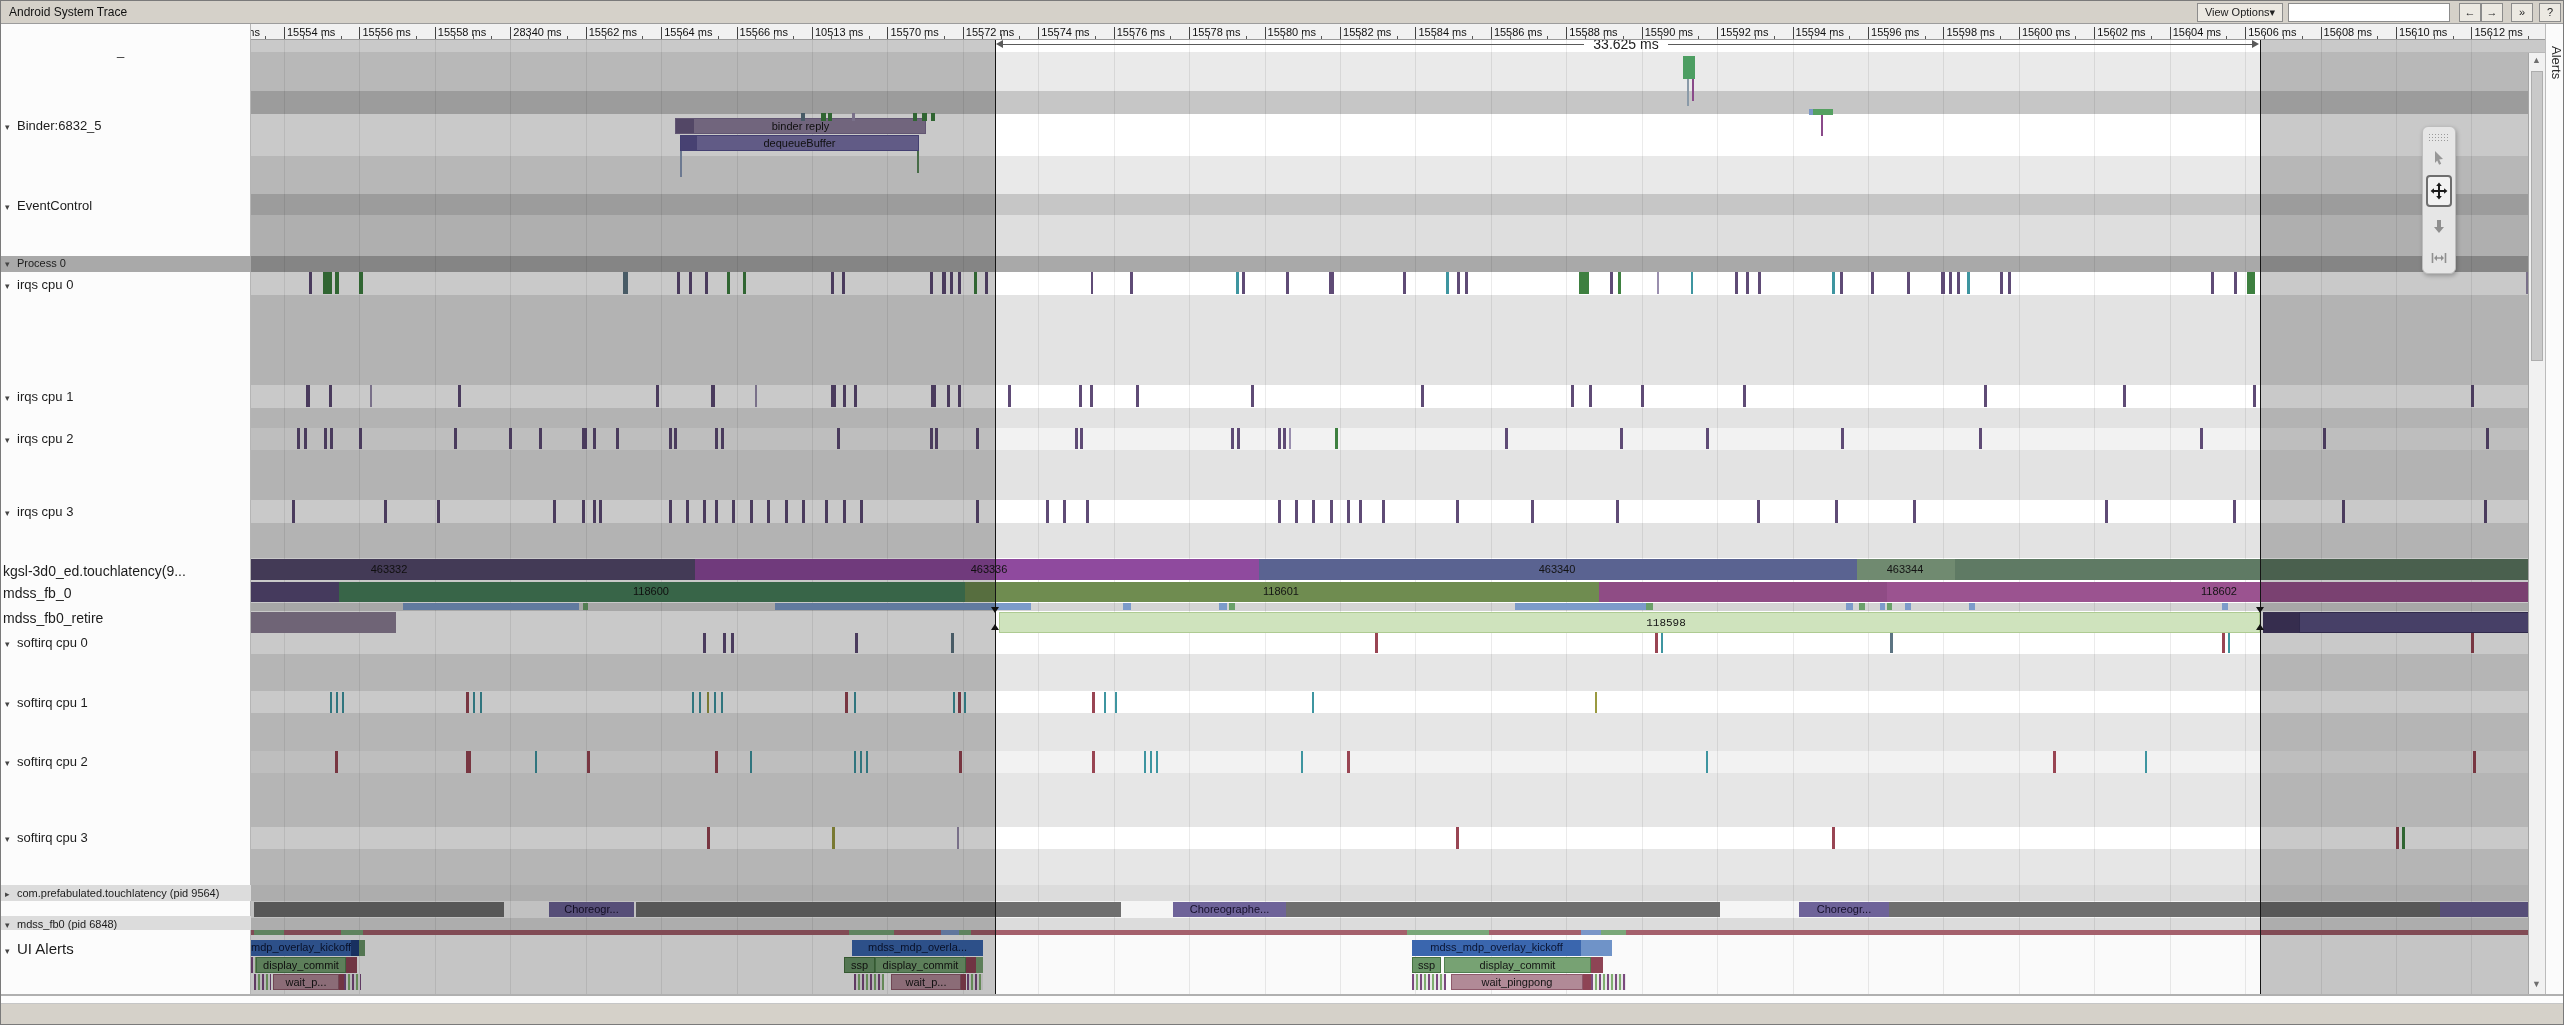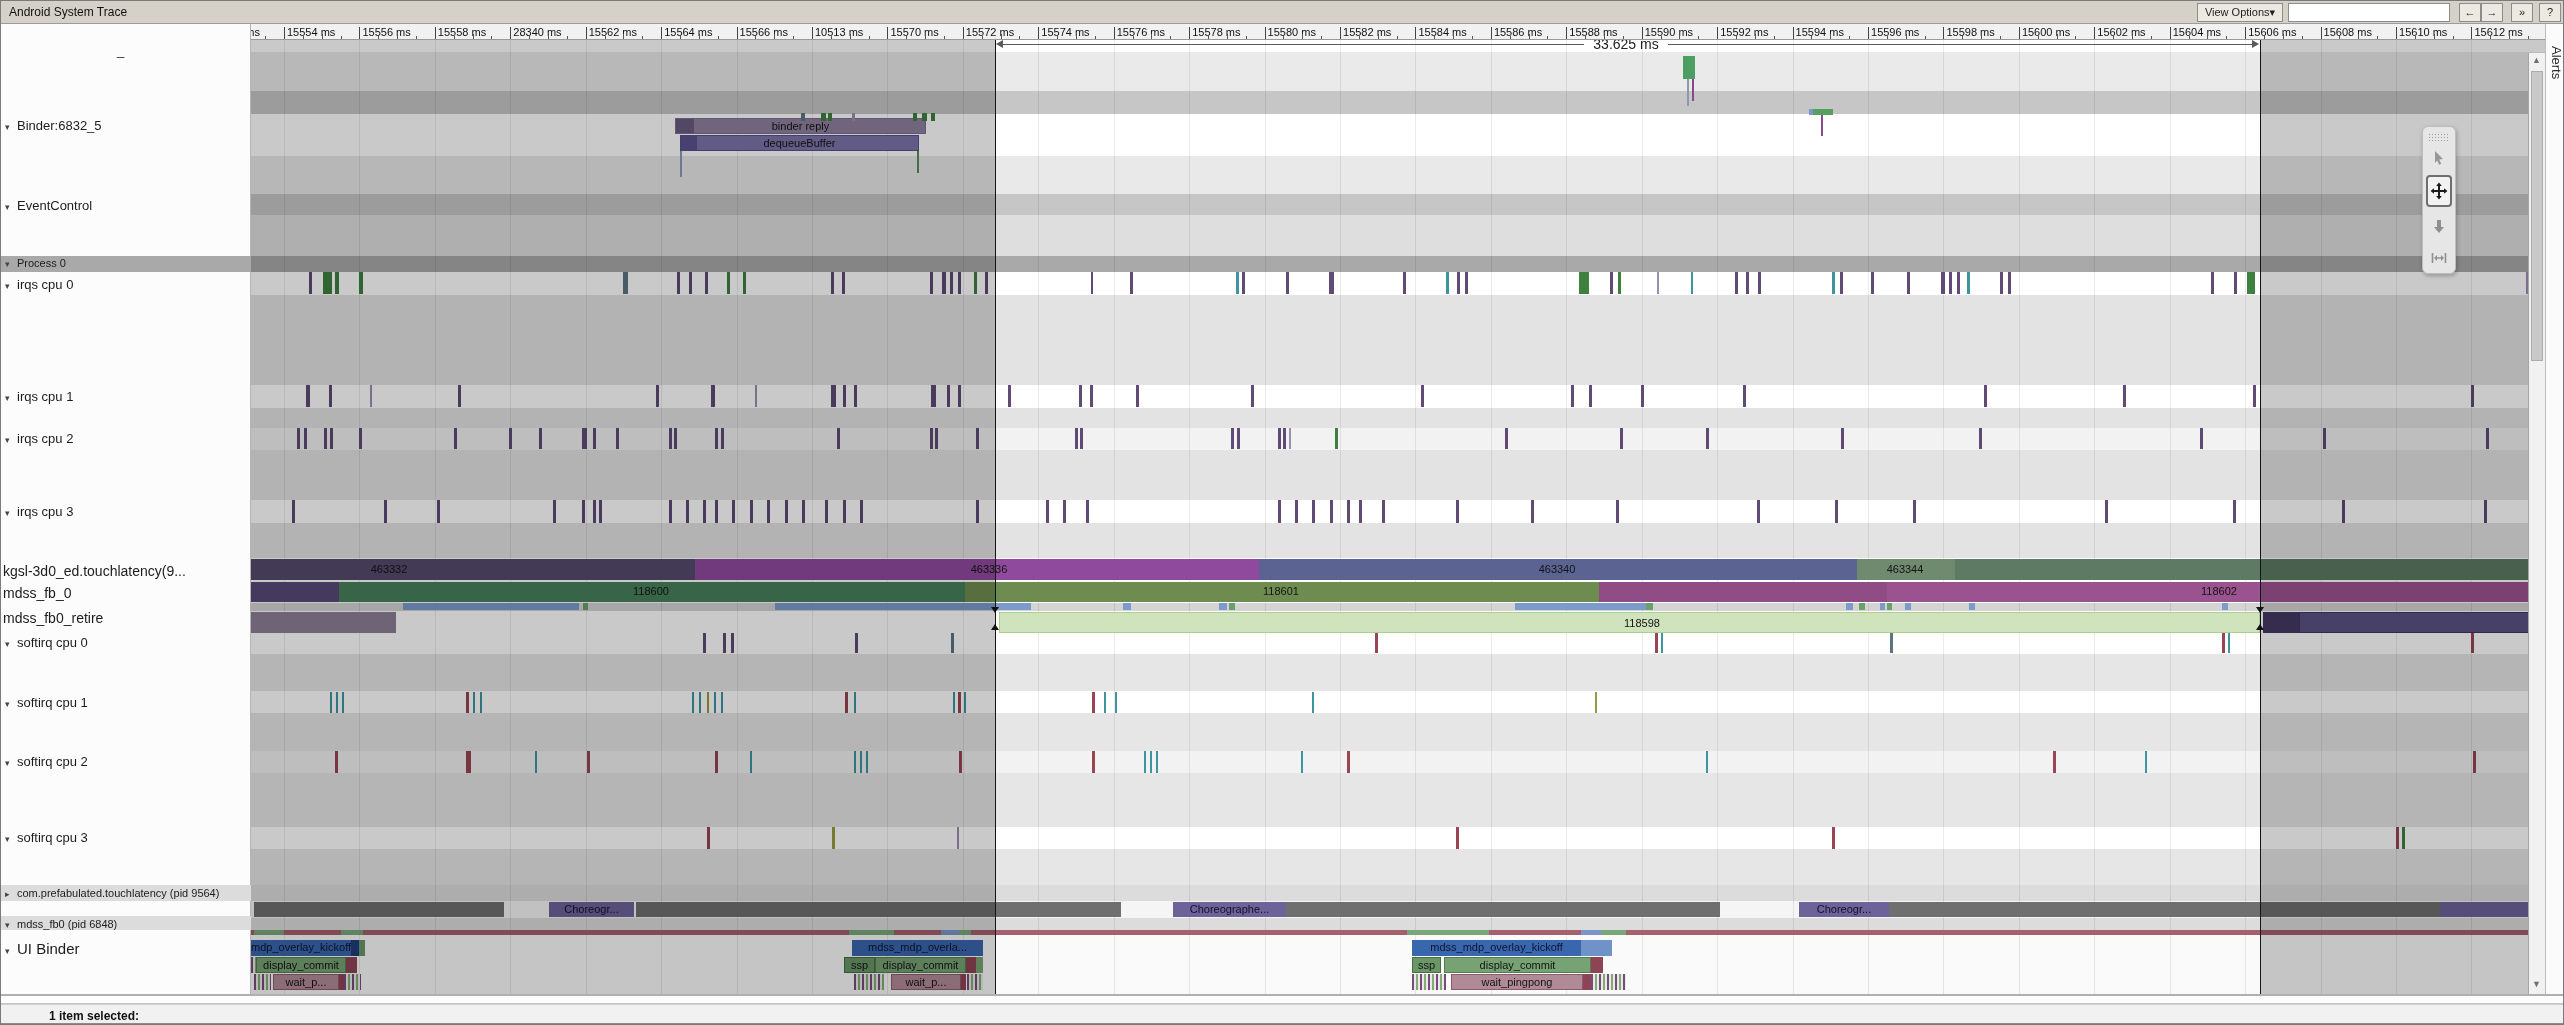--- a/index.html
+++ b/index.html
@@ -319,21 +319,21 @@
       <div style="left: 1395px; top: 579px; width: 7px; height: 7px; overflow: hidden; font: 11px / 6px &quot;Liberation Sans&quot;, sans-serif; color: rgb(20, 20, 20); text-align: center; white-space: nowrap; position: absolute; background: rgb(106, 160, 106);"></div>
       <div style="left: 1595px; top: 579px; width: 7px; height: 7px; overflow: hidden; font: 11px / 6px &quot;Liberation Sans&quot;, sans-serif; color: rgb(20, 20, 20); text-align: center; white-space: nowrap; position: absolute; background: rgb(124, 155, 202);"></div>
       <div style="left: 1608px; top: 579px; width: 6px; height: 7px; overflow: hidden; font: 11px / 6px &quot;Liberation Sans&quot;, sans-serif; color: rgb(20, 20, 20); text-align: center; white-space: nowrap; position: absolute; background: rgb(106, 160, 106);"></div>
       <div style="left: 1629px; top: 579px; width: 5px; height: 7px; overflow: hidden; font: 11px / 6px &quot;Liberation Sans&quot;, sans-serif; color: rgb(20, 20, 20); text-align: center; white-space: nowrap; position: absolute; background: rgb(124, 155, 202);"></div>
       <div style="left: 1636px; top: 579px; width: 5px; height: 7px; overflow: hidden; font: 11px / 6px &quot;Liberation Sans&quot;, sans-serif; color: rgb(20, 20, 20); text-align: center; white-space: nowrap; position: absolute; background: rgb(106, 160, 106);"></div>
       <div style="left: 1654px; top: 579px; width: 6px; height: 7px; overflow: hidden; font: 11px / 6px &quot;Liberation Sans&quot;, sans-serif; color: rgb(20, 20, 20); text-align: center; white-space: nowrap; position: absolute; background: rgb(124, 155, 202);"></div>
       <div style="left: 1718px; top: 579px; width: 6px; height: 7px; overflow: hidden; font: 11px / 6px &quot;Liberation Sans&quot;, sans-serif; color: rgb(20, 20, 20); text-align: center; white-space: nowrap; position: absolute; background: rgb(124, 155, 202);"></div>
       <div style="left: 1971px; top: 579px; width: 6px; height: 7px; overflow: hidden; font: 11px / 6px &quot;Liberation Sans&quot;, sans-serif; color: rgb(20, 20, 20); text-align: center; white-space: nowrap; position: absolute; background: rgb(124, 155, 202);"></div>
       <div style="left: 0px; top: 588px; width: 145px; height: 21px; overflow: hidden; font: 11px / 20px &quot;Liberation Sans&quot;, sans-serif; color: rgb(20, 20, 20); text-align: center; white-space: nowrap; position: absolute; background: rgb(141, 127, 150);"></div>
       <div style="left: 748px; top: 588px; width: 1261px; height: 21px; overflow: hidden; font: 11px / 20px &quot;Liberation Sans&quot;, sans-serif; color: rgb(20, 20, 20); text-align: center; white-space: nowrap; position: absolute; background: rgb(207, 227, 189); border: 1px solid rgb(174, 203, 146);">
-        <span style="position: absolute; left: 642px; transform: translateX(-50%);">118598</span>
+        <span style="position: absolute; left: 666px; transform: translateX(-50%); font-family: Liberation Mono, monospace;">118598</span>
       </div>
       <div style="left: 2012px; top: 588px; width: 36px; height: 21px; overflow: hidden; font: 11px / 20px &quot;Liberation Sans&quot;, sans-serif; color: rgb(20, 20, 20); text-align: center; white-space: nowrap; position: absolute; background: rgb(69, 58, 99);"></div>
       <div style="left: 2048px; top: 588px; width: 242px; height: 21px; overflow: hidden; font: 11px / 20px &quot;Liberation Sans&quot;, sans-serif; color: rgb(20, 20, 20); text-align: center; white-space: nowrap; position: absolute; background: rgb(91, 82, 131); border: 1px solid rgb(61, 52, 96);"></div>
       <div style="left: 3px; top: 878px; width: 250px; height: 15px; overflow: hidden; font: 11px / 14px &quot;Liberation Sans&quot;, sans-serif; color: rgb(20, 20, 20); text-align: center; white-space: nowrap; position: absolute; background: rgb(111, 111, 111);"></div>
       <div style="left: 298px; top: 878px; width: 85px; height: 15px; overflow: hidden; font: 11px / 14px &quot;Liberation Sans&quot;, sans-serif; color: rgb(21, 16, 42); text-align: center; white-space: nowrap; position: absolute; background: rgb(110, 99, 153);"><span>Choreogr...</span></div>
       <div style="left: 385px; top: 878px; width: 485px; height: 15px; overflow: hidden; font: 11px / 14px &quot;Liberation Sans&quot;, sans-serif; color: rgb(20, 20, 20); text-align: center; white-space: nowrap; position: absolute; background: rgb(111, 111, 111);"></div>
       <div style="left: 922px; top: 878px; width: 113px; height: 15px; overflow: hidden; font: 11px / 14px &quot;Liberation Sans&quot;, sans-serif; color: rgb(21, 16, 42); text-align: center; white-space: nowrap; position: absolute; background: rgb(110, 99, 153);"><span>Choreographe...</span></div>
       <div style="left: 1035px; top: 878px; width: 434px; height: 15px; overflow: hidden; font: 11px / 14px &quot;Liberation Sans&quot;, sans-serif; color: rgb(20, 20, 20); text-align: center; white-space: nowrap; position: absolute; background: rgb(111, 111, 111);"></div>
       <div style="left: 1548px; top: 878px; width: 90px; height: 15px; overflow: hidden; font: 11px / 14px &quot;Liberation Sans&quot;, sans-serif; color: rgb(21, 16, 42); text-align: center; white-space: nowrap; position: absolute; background: rgb(110, 99, 153);"><span>Choreogr...</span></div>
       <div style="left: 1638px; top: 878px; width: 551px; height: 15px; overflow: hidden; font: 11px / 14px &quot;Liberation Sans&quot;, sans-serif; color: rgb(20, 20, 20); text-align: center; white-space: nowrap; position: absolute; background: rgb(111, 111, 111);"></div>
@@ -616,39 +616,35 @@
       <div style="left: 4px; top: 480px; font: 13px &quot;Liberation Sans&quot;, sans-serif; color: rgb(28, 28, 28); white-space: nowrap; position: absolute;"><span class="sb-tri">▾</span><span>irqs cpu 3</span></div>
       <div style="left: 2px; top: 539px; font: 14px &quot;Liberation Sans&quot;, sans-serif; color: rgb(28, 28, 28); white-space: nowrap; position: absolute;"><span>kgsl-3d0_ed.touchlatency(9...</span></div>
       <div style="left: 2px; top: 561px; font: 14px &quot;Liberation Sans&quot;, sans-serif; color: rgb(28, 28, 28); white-space: nowrap; position: absolute;"><span>mdss_fb_0</span></div>
       <div style="left: 2px; top: 586px; font: 14px &quot;Liberation Sans&quot;, sans-serif; color: rgb(28, 28, 28); white-space: nowrap; position: absolute;"><span>mdss_fb0_retire</span></div>
       <div style="left: 4px; top: 611px; font: 13px &quot;Liberation Sans&quot;, sans-serif; color: rgb(28, 28, 28); white-space: nowrap; position: absolute;"><span class="sb-tri">▾</span><span>softirq cpu 0</span></div>
       <div style="left: 4px; top: 671px; font: 13px &quot;Liberation Sans&quot;, sans-serif; color: rgb(28, 28, 28); white-space: nowrap; position: absolute;"><span class="sb-tri">▾</span><span>softirq cpu 1</span></div>
       <div style="left: 4px; top: 730px; font: 13px &quot;Liberation Sans&quot;, sans-serif; color: rgb(28, 28, 28); white-space: nowrap; position: absolute;"><span class="sb-tri">▾</span><span>softirq cpu 2</span></div>
       <div style="left: 4px; top: 806px; font: 13px &quot;Liberation Sans&quot;, sans-serif; color: rgb(28, 28, 28); white-space: nowrap; position: absolute;"><span class="sb-tri">▾</span><span>softirq cpu 3</span></div>
       <div style="left: 4px; top: 863px; font: 11px &quot;Liberation Sans&quot;, sans-serif; color: rgb(28, 28, 28); white-space: nowrap; position: absolute;"><span class="sb-tri">▸</span><span>com.prefabulated.touchlatency (pid 9564)</span></div>
       <div style="left: 4px; top: 894px; font: 11px &quot;Liberation Sans&quot;, sans-serif; color: rgb(28, 28, 28); white-space: nowrap; position: absolute;"><span class="sb-tri">▾</span><span>mdss_fb0 (pid 6848)</span></div>
-      <div style="left: 4px; top: 916px; font: 15px &quot;Liberation Sans&quot;, sans-serif; color: rgb(28, 28, 28); white-space: nowrap; position: absolute;"><span class="sb-tri">▾</span><span>UI Binder</span></div>
+      <div style="left: 4px; top: 916px; font: 15px &quot;Liberation Sans&quot;, sans-serif; color: rgb(28, 28, 28); white-space: nowrap; position: absolute;"><span class="sb-tri">▾</span><span>UI Alerts</span></div>
     </div>
 
   <div class="vscroll">
     <span class="sarrow" style="top:2px;">▲</span>
     <span class="vthumb" style="top:18px;height:290px;"></span>
     <span class="sarrow" style="top:926px;">▼</span>
   </div>
 
   <div class="alerts">
     <span class="alerts-label">Alerts</span>
   </div>
 
   <div class="hscroll"></div>
 
-  <div class="statusbar">
-    <span class="status-text">1 item selected:</span>
-    <span class="bottom-edge"></span>
-  </div>
 
   <div class="palette">
     <span class="grip"></span>
     <span class="pal-item" style="top:16px;">
       <svg width="16" height="16" viewBox="0 0 16 16">
           <path d="M4 1 L12 9 L8.2 9.4 L10.2 13.8 L8.1 14.8 L6.2 10.4 L4 13 Z" fill="#979797"></path>
         </svg>
     </span>
     <span class="pal-item pal-sel" style="top:48px;height:32px;">
       <svg width="18" height="18" viewBox="0 0 16 16">

